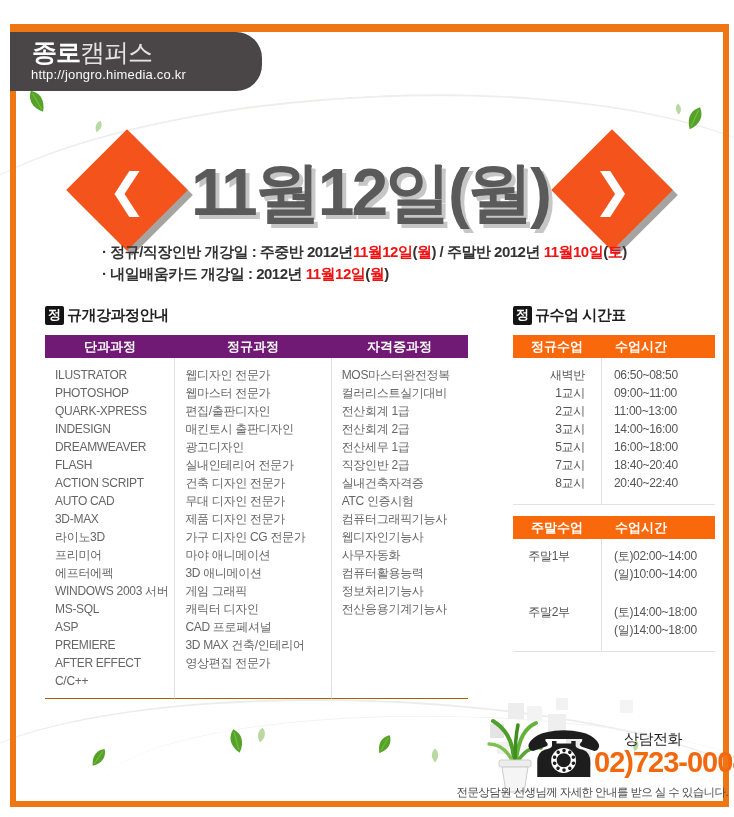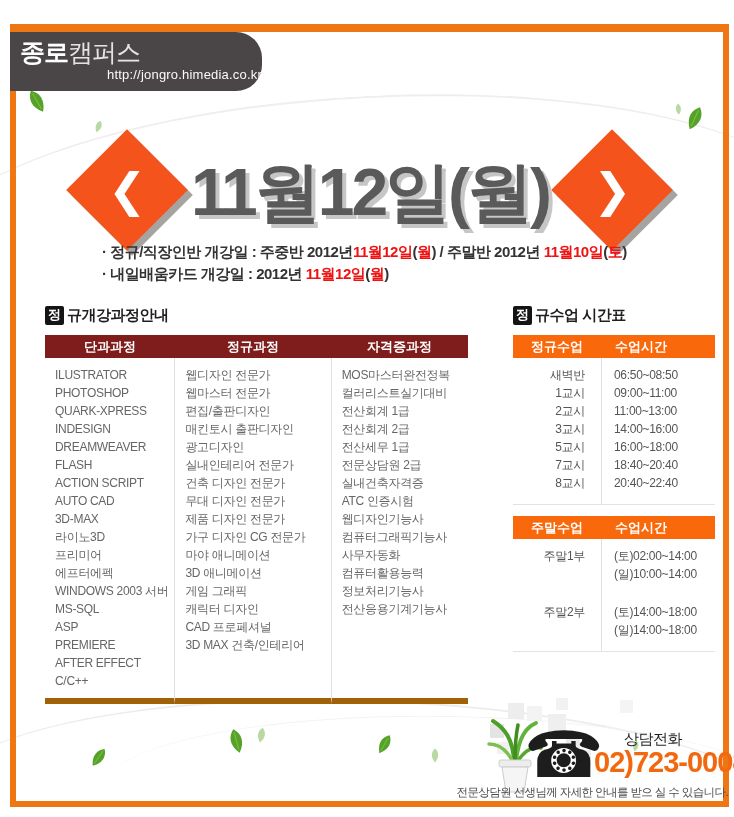--- a/index.html
+++ b/index.html
@@ -10,24 +10,24 @@
   
   .frame{background:#EE7714;z-index:1;}
   .frame-top{left:10px;top:24px;width:719px;height:8px;}
   .frame-left{left:10px;top:24px;width:6px;height:783px;}
   .frame-right{left:723px;top:24px;width:6px;height:783px;}
   .frame-bottom{left:10px;top:801px;width:719px;height:6px;}
 
   
   .brandbox{left:10px;top:32px;width:252px;height:59px;background:#4A4546;
             border-radius:0 26px 26px 0;z-index:4;color:#fff;}
-  .brand-line{margin:7px 0 0 10px;font-size:25px;line-height:26px;letter-spacing:-1px;}
+  .brand-line{margin:7px 0 0 22px;font-size:25px;line-height:26px;letter-spacing:-1px;}
   .brand-bold{font-weight:bold;color:#ffffff;}
   .brand-rest{font-weight:normal;color:#E3E3E3;}
-  .brand-url{margin:2px 0 0 21px;font-size:13px;color:#FAFAFA;letter-spacing:0.2px;text-align:right;}
+  .brand-url{margin:2px 0 0 21px;font-size:13px;color:#FAFAFA;letter-spacing:0.2px;}
 
   
   .arc{border-radius:50%;z-index:0;}
   .arc1{left:-80px;top:96px;width:900px;height:280px;border-top:2px solid #F0EEEC;transform:rotate(-3deg);}
   .arc2{left:-60px;top:700px;width:860px;height:220px;border-top:2px solid #ECECEC;transform:rotate(2deg);}
   .arc3{left:100px;top:716px;width:700px;height:160px;border-top:1px solid #F3F3F3;transform:rotate(1deg);}
 
   
   .diamond,.diamond-shadow{width:86px;height:86px;transform:rotate(45deg);
       display:flex;align-items:center;justify-content:center;}
@@ -46,43 +46,43 @@
   
   .sec-title{z-index:4;display:flex;align-items:center;height:20px;}
   .sec-initial{width:19px;height:19px;background:#141414;color:#ffffff;font-size:13px;
       font-weight:bold;display:flex;align-items:center;justify-content:center;border-radius:2px;}
   .sec-rest{margin-left:3px;font-size:15px;font-weight:bold;color:#1E1E1E;letter-spacing:-0.5px;}
   .course-title{left:45px;top:305px;}
   .sched-title{left:513px;top:305px;}
 
   
   .course{left:45px;top:335px;width:423px;z-index:4;}
-  .thead{display:flex;background:#7f1d1d;height:23px;line-height:23px;color:#ffffff;
+  .thead{display:flex;background:#701a75;height:23px;line-height:23px;color:#ffffff;
       font-size:13px;font-weight:bold;text-align:center;}
   .th1{width:130px;}.th2{width:156px;}.th3{width:137px;}
   .tbody{display:flex;}
-  .tcol{padding:8px 0 8px 0;border-bottom:6px solid #a16207;}
+  .tcol{padding:8px 0 8px 0;border-bottom:1px solid #a16207;}
   .tcol1{width:130px;}.tcol2{width:156px;border-left:1px solid #E0E0E0;}
   .tcol3{width:137px;border-left:1px solid #E0E0E0;}
   .cell{height:18px;line-height:18px;font-size:12px;color:#666666;padding-left:10px;
       letter-spacing:-0.3px;white-space:nowrap;}
 
   
   .sched{left:513px;top:335px;width:202px;z-index:4;}
   .shead{display:flex;background:#F9690C;height:23px;line-height:23px;color:#ffffff;
       font-size:13px;font-weight:bold;align-items:flex-end;}
   .sh1{width:88px;text-align:center;}
   .sh2{padding-left:14px;}
   .sbody{display:flex;border-bottom:1px solid #E2E2E2;}
   .scol1{width:88px;padding:8px 0 12px 0;}
   .scol1 .cell{text-align:right;padding:0 16px 0 0;color:#555555;}
   .scol2{flex:1;border-left:1px solid #E0E0E0;padding:8px 0 12px 12px;}
   .scol2 .cell{padding-left:0;color:#555555;}
   .weekend-head{margin-top:11px;}
-  .wname{height:18px;line-height:18px;font-size:12px;color:#555555;text-align:right;
+  .wname{height:18px;line-height:18px;font-size:12px;color:#555555;text-align:center;
       padding-right:16px;letter-spacing:-0.3px;}
   .wname+.wname{margin-top:38px;}
   .wgroup+.wgroup{margin-top:20px;}
 
   
   .block{z-index:1;}
   .plant{left:486px;top:716px;z-index:3;}
   .phone-glyph{left:524px;top:720px;font-size:64px;line-height:70px;color:#1D1D1D;z-index:4;
       font-family:"DejaVu Sans",sans-serif;}
   .phone-label{left:624px;top:730px;font-size:15px;font-weight:normal;color:#1E1E1E;
@@ -169,32 +169,33 @@
         <div class="cell">건축 디자인 전문가</div>
         <div class="cell">무대 디자인 전문가</div>
         <div class="cell">제품 디자인 전문가</div>
         <div class="cell">가구 디자인 CG 전문가</div>
         <div class="cell">마야 애니메이션</div>
         <div class="cell">3D 애니메이션</div>
         <div class="cell">게임 그래픽</div>
         <div class="cell">캐릭터 디자인</div>
         <div class="cell">CAD 프로페셔널</div>
         <div class="cell">3D MAX 건축/인테리어</div>
+        <div class="cell">영상편집 전문가</div>
       </div>
     <div class="tcol tcol3">
         <div class="cell">MOS마스터완전정복</div>
         <div class="cell">컬러리스트실기대비</div>
         <div class="cell">전산회계 1급</div>
         <div class="cell">전산회계 2급</div>
         <div class="cell">전산세무 1급</div>
-        <div class="cell">전문상담원 2급</div>
+        <div class="cell">직장인반 2급</div>
         <div class="cell">실내건축자격증</div>
         <div class="cell">ATC 인증시험</div>
+        <div class="cell">컴퓨터그래픽기능사</div>
         <div class="cell">웹디자인기능사</div>
-        <div class="cell">컴퓨터그래픽기능사</div>
         <div class="cell">사무자동화</div>
         <div class="cell">컴퓨터활용능력</div>
         <div class="cell">정보처리기능사</div>
         <div class="cell">전산응용기계기능사</div>
         <div class="cell"></div>
         <div class="cell"></div>
         <div class="cell"></div>
       </div>
   </div>
 </div>

